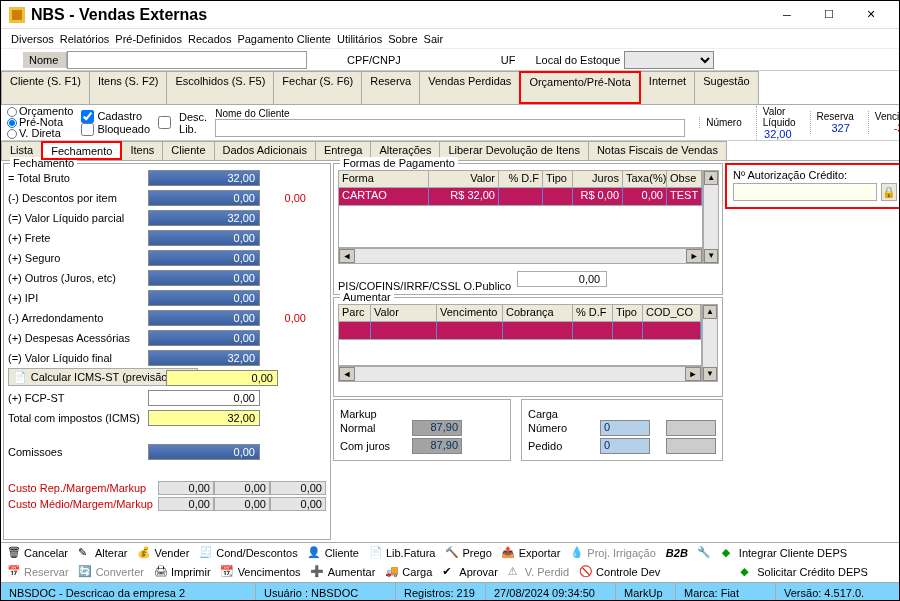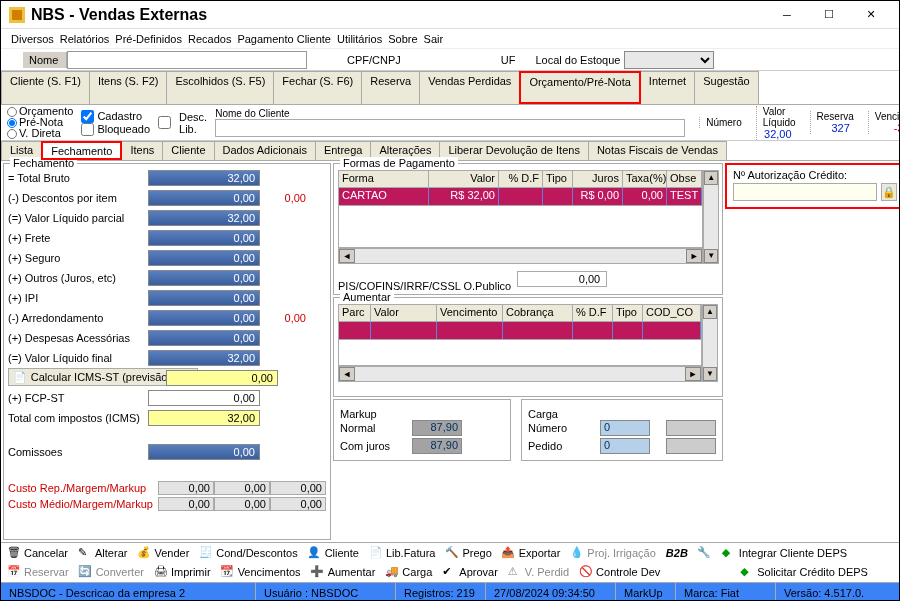--- a/index.html
+++ b/index.html
@@ -74,21 +74,21 @@
   .rightcol { flex:1; margin:2px; }
   .authbox { border:2px solid red; padding:4px 6px 6px 6px; width:180px;}
   .authbox .albl { font-size:11px;}
   .authbox .arow { display:flex; gap:4px; align-items:center; margin-top:2px;}
   .authbox input { flex:1; height:18px; background:#fffff0; border:1px solid #aaa;}
   .iconbtn { width:18px; height:18px; border:1px solid #aaa; background:#ece9d8; display:flex; align-items:center; justify-content:center;}
   .toolbar { height:40px; border-top:1px solid #aaa; display:flex; flex-wrap:wrap; align-items:center; padding:2px 6px; gap:2px 10px;}
   .tbtn { display:flex; align-items:center; gap:3px; font-size:11px; white-space:nowrap;}
   .tbtn.disabled { color:#888;}
   .tbtn .ic { width:14px; height:14px; display:inline-block;}
-  .statusbar { height:20px; border-top:1px solid #aaa; background:#3b82f6; display:flex; align-items:center; font-size:11px;}
+  .statusbar { height:20px; border-top:1px solid #aaa; background:#7dd3fc; display:flex; align-items:center; font-size:11px;}
   .statusbar .sseg { border-right:1px solid #aaa; padding:0 8px; height:100%; display:flex; align-items:center;}
   .vscroll { width:16px; background:#e8e8e8; border:1px solid #aaa; display:flex; flex-direction:column; align-items:center;}
   .vscroll .up,.vscroll .dn { height:14px; width:14px; background:#d4d0c8; border:1px solid #888; font-size:8px; text-align:center; line-height:12px;}
   .vscroll .track { flex:1;}
 </style>
 </head>
 <body>
 
 <div class="titlebar">
   <svg class="app-icon" viewBox="0 0 16 16">

